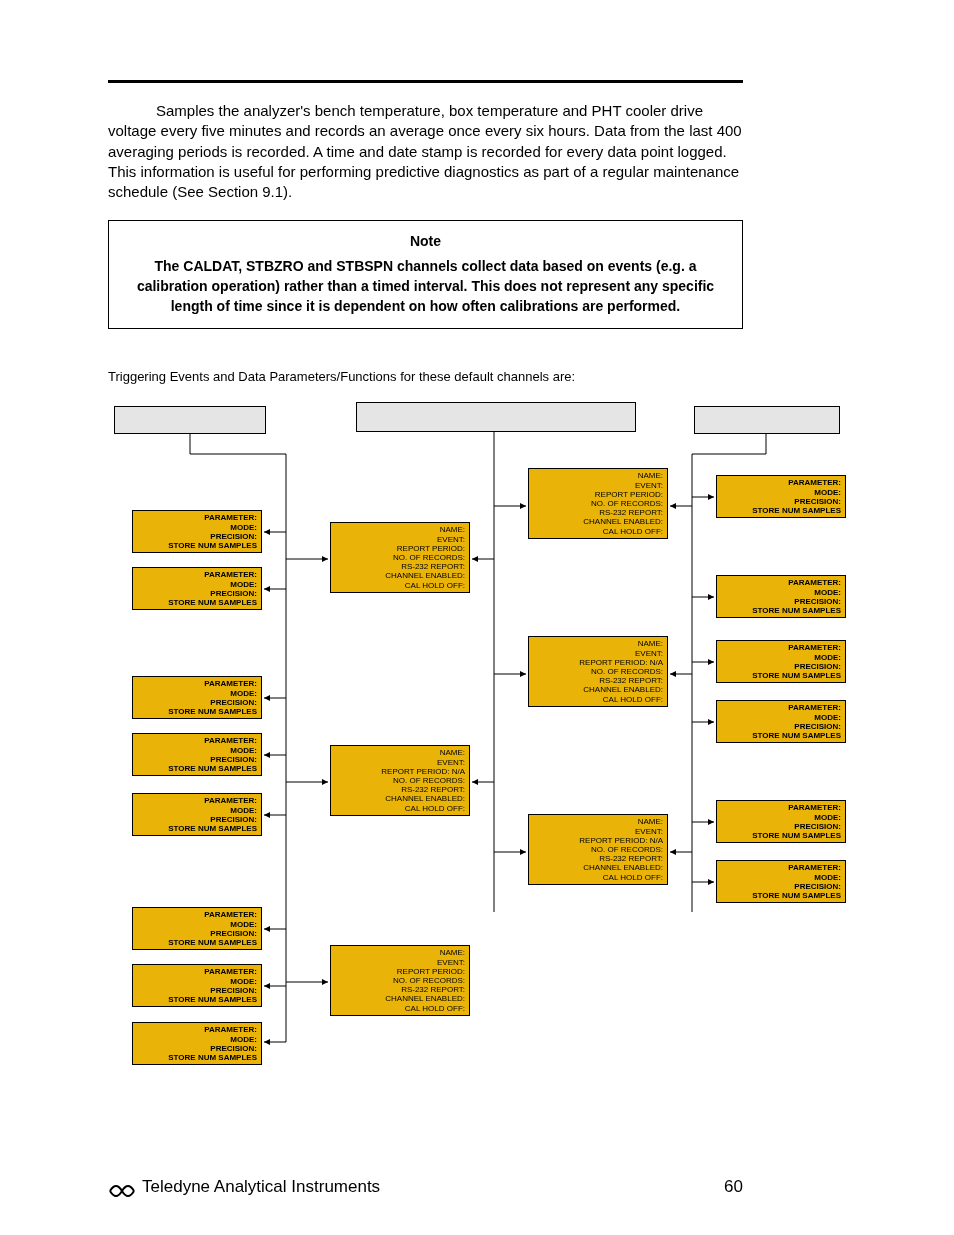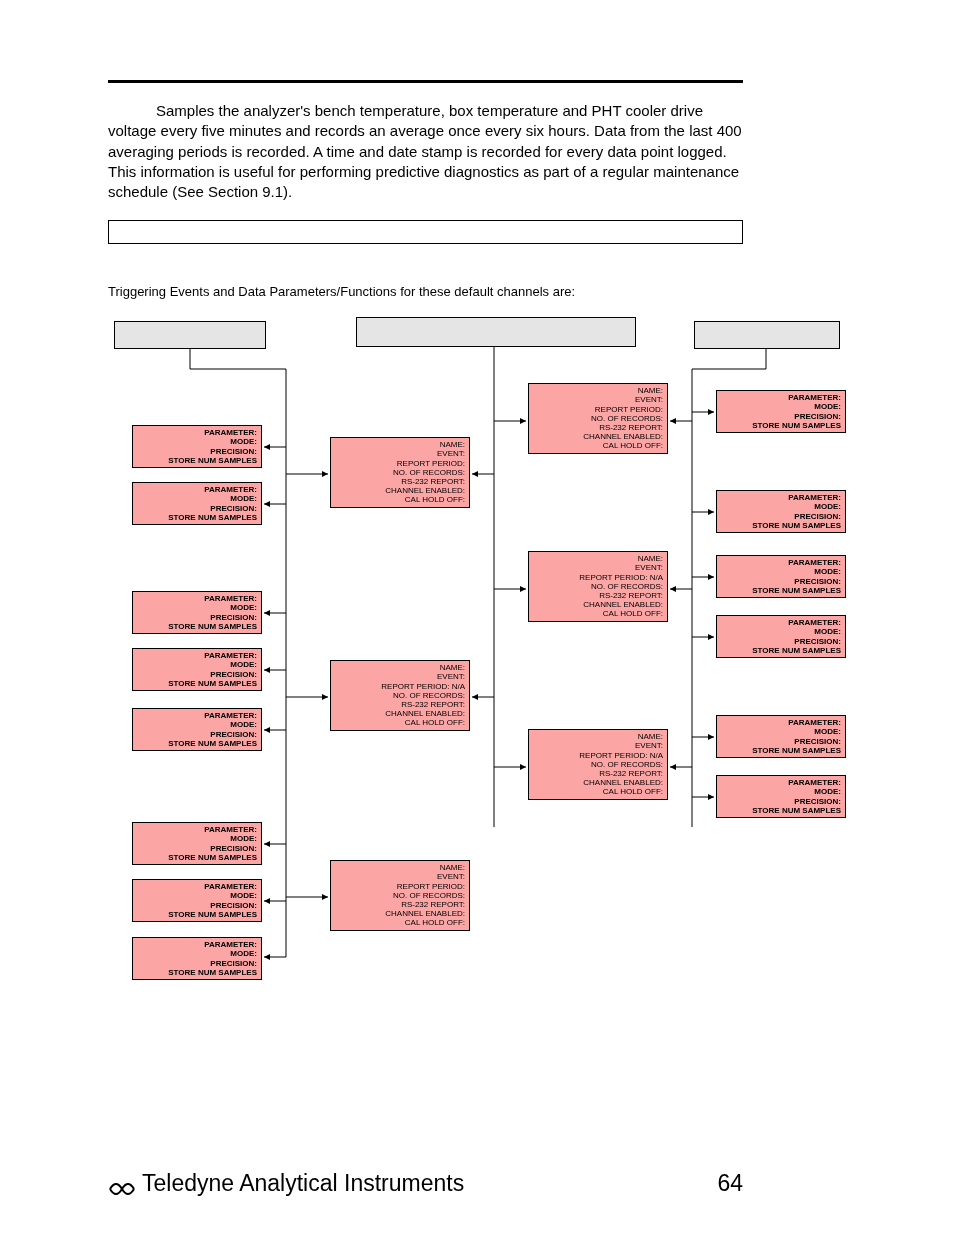--- a/index.html
+++ b/index.html
@@ -55,21 +55,21 @@
   }
   .diagram svg.lines {
     position: absolute;
     left: 0; top: 0;
     width: 786px;
     height: 700px;
     pointer-events: none;
   }
   .box {
     position: absolute;
-    background: #fca5a5;
+    background: #eab308;
     border: 1px solid #000;
     font-family: Arial, sans-serif;
     font-size: 8px;
     line-height: 1.15;
     text-align: right;
     padding: 2px 4px;
     box-sizing: border-box;
   }
   .header-box {
     background: #e5e5e5;
@@ -79,21 +79,21 @@
   .param-box { width: 130px; font-weight: bold; }
   .channel-box { width: 140px; }
   
   .footer {
     position: absolute;
     bottom: 38px;
     left: 108px;
     right: 62px;
     display: flex;
     align-items: center;
-    font-size: 23px;
+    font-size: 17px;
   }
   .footer .logo {
     width: 28px;
     height: 20px;
     margin-right: 6px;
     position: relative;
   }
   .footer .logo svg { width: 28px; height: 20px; }
   .footer .company { flex: 1; }
   .footer .pageno { }
@@ -102,20 +102,22 @@
 <body>
 
 <div class="page">
   <div class="top-rule"></div>
 
   <div class="para">
     <span class="indent"></span><span>Samples the analyzer's bench temperature, box temperature and PHT cooler drive voltage every five minutes and records an average once every six hours.  Data from the last 400 averaging periods is recorded.  A time and date stamp is recorded for every data point logged.  This information is useful for performing predictive diagnostics as part of a regular maintenance schedule (See Section 9.1).</span>
   </div>
 
   <div class="note-box">
+    <div class="note-title">Note</div>
+    <div>The CALDAT, STBZRO and STBSPN channels collect data based on events (e.g.  a calibration operation) rather than a timed interval.  This does not represent any specific length of time since it is dependent on how often calibrations are performed.</div>
   </div>
 
   <div class="trig">Triggering Events and Data Parameters/Functions for these default channels are:</div>
 
   <div class="diagram">
 
     <svg class="lines">
       <defs>
         <marker id="arr" markerWidth="8" markerHeight="8" refX="6" refY="3" orient="auto">
           <path d="M0,0 L6,3 L0,6 Z" fill="#000"></path>
@@ -313,15 +315,15 @@
   </div>
 
   <div class="footer">
     <span class="logo">
       <svg viewBox="0 0 28 20">
         <path d="M2 14 Q8 4 14 14 Q20 4 26 14" fill="none" stroke="#000" stroke-width="2"></path>
         <path d="M2 14 Q8 24 14 14 Q20 24 26 14" fill="none" stroke="#000" stroke-width="2"></path>
       </svg>
     </span>
     <span class="company">Teledyne Analytical Instruments</span>
-    <span class="pageno">64</span>
+    <span class="pageno">60</span>
   </div>
 </div>
 
 </body></html>

